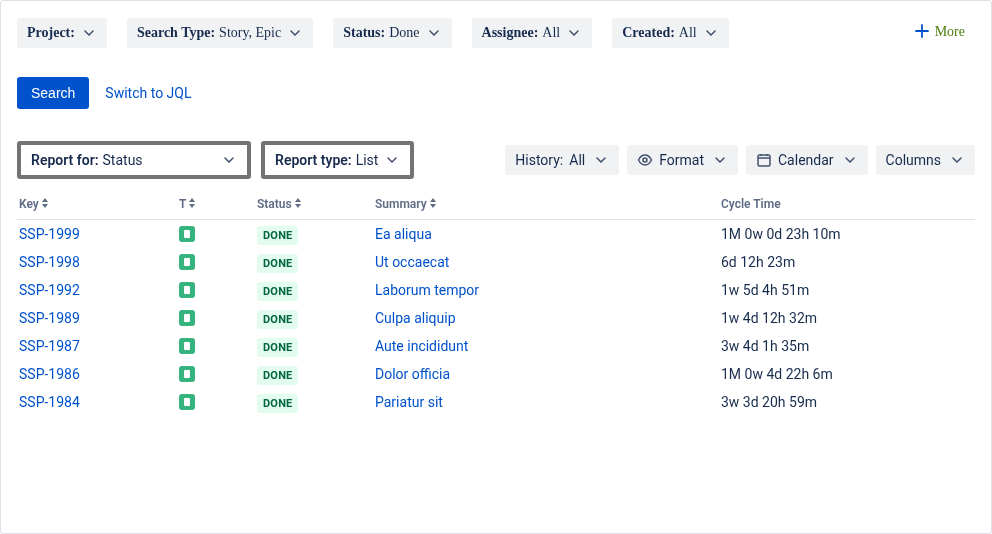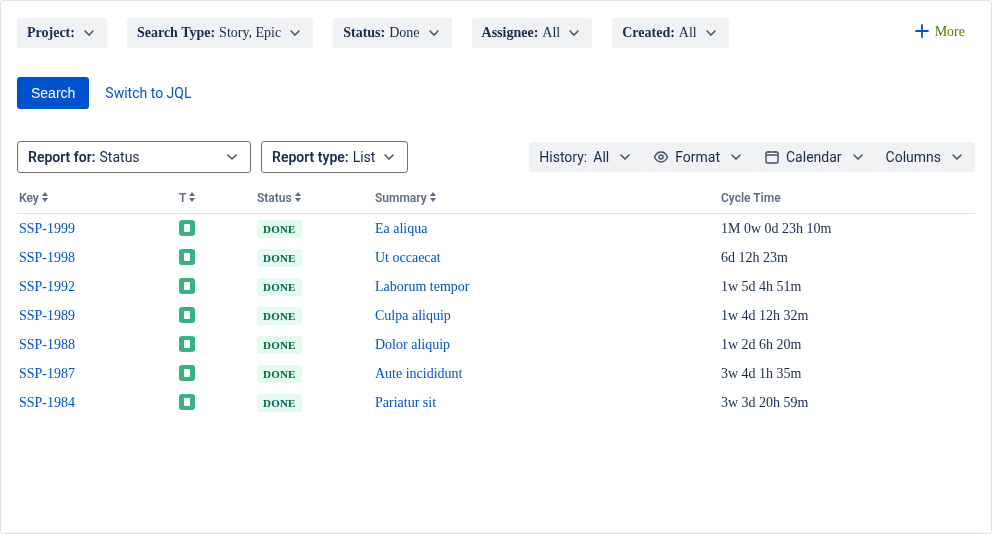--- a/index.html
+++ b/index.html
@@ -75,23 +75,23 @@
       cursor: pointer;
       font-size: 14px;
     }
     .toolbar-row {
       display: flex;
       align-items: center;
       gap: 10px;
       padding: 32px 16px 12px 16px;
     }
     .toolbar-row .left-group { display: flex; gap: 10px; }
-    .toolbar-row .right-group { display: flex; margin-left: auto; }
+    .toolbar-row .right-group { display: flex; gap: 8px; margin-left: auto; }
     .dropdown-box {
-      border: 1px solid #737373;
+      border: 4px solid #737373;
       background: #fff;
       border-radius: 3px;
       padding: 7px 10px;
       display: inline-flex;
       align-items: center;
       gap: 4px;
       cursor: pointer;
       font-size: 14px;
     }
     .dropdown-box.wide { width: 234px; justify-content: space-between; }
@@ -117,21 +117,20 @@
       color: #5E6C84;
       padding: 6px 4px 8px 2px;
       border-bottom: 1px solid #DFE1E6;
     }
     thead th .header-inner { display: inline-flex; align-items: center; gap: 2px; }
     .sort-icon svg { width: 8px; height: 10px; }
     tbody td {
       padding: 6px 4px 6px 2px;
       font-size: 14px;
       vertical-align: middle;
-      font-family: Liberation Serif, serif;
     }
     tbody td a.key-link, tbody td a.summary-link {
       color: #0052CC;
       text-decoration: none;
       cursor: pointer;
     }
     .type-icon {
       width: 16px;
       height: 16px;
       background: #36B37E;
@@ -379,40 +378,40 @@
           <td><span class="type-icon">
               <svg viewBox="0 0 10 10">
                 <rect x="2" y="1" width="6" height="8" rx="1" fill="#fff"></rect>
               </svg>
             </span></td>
           <td><span class="status-badge">DONE</span></td>
           <td><a class="summary-link">Culpa aliquip</a></td>
           <td>1w 4d 12h 32m</td>
         </tr>
         <tr>
-          <td><a class="key-link">SSP-1988</a></td>
-          <td><span class="type-icon">
-              <svg viewBox="0 0 10 10">
-                <rect x="2" y="1" width="6" height="8" rx="1" fill="#fff"></rect>
-              </svg>
-            </span></td>
-          <td><span class="status-badge">DONE</span></td>
-          <td><a class="summary-link">Dolor aliquip</a></td>
-          <td>1w 2d 6h 20m</td>
-        </tr>
-        <tr>
           <td><a class="key-link">SSP-1987</a></td>
           <td><span class="type-icon">
               <svg viewBox="0 0 10 10">
                 <rect x="2" y="1" width="6" height="8" rx="1" fill="#fff"></rect>
               </svg>
             </span></td>
           <td><span class="status-badge">DONE</span></td>
           <td><a class="summary-link">Aute incididunt</a></td>
           <td>3w 4d 1h 35m</td>
+        </tr>
+        <tr>
+          <td><a class="key-link">SSP-1986</a></td>
+          <td><span class="type-icon">
+              <svg viewBox="0 0 10 10">
+                <rect x="2" y="1" width="6" height="8" rx="1" fill="#fff"></rect>
+              </svg>
+            </span></td>
+          <td><span class="status-badge">DONE</span></td>
+          <td><a class="summary-link">Dolor officia</a></td>
+          <td>1M 0w 4d 22h 6m</td>
         </tr>
         <tr>
           <td><a class="key-link">SSP-1984</a></td>
           <td><span class="type-icon">
               <svg viewBox="0 0 10 10">
                 <rect x="2" y="1" width="6" height="8" rx="1" fill="#fff"></rect>
               </svg>
             </span></td>
           <td><span class="status-badge">DONE</span></td>
           <td><a class="summary-link">Pariatur sit</a></td>

